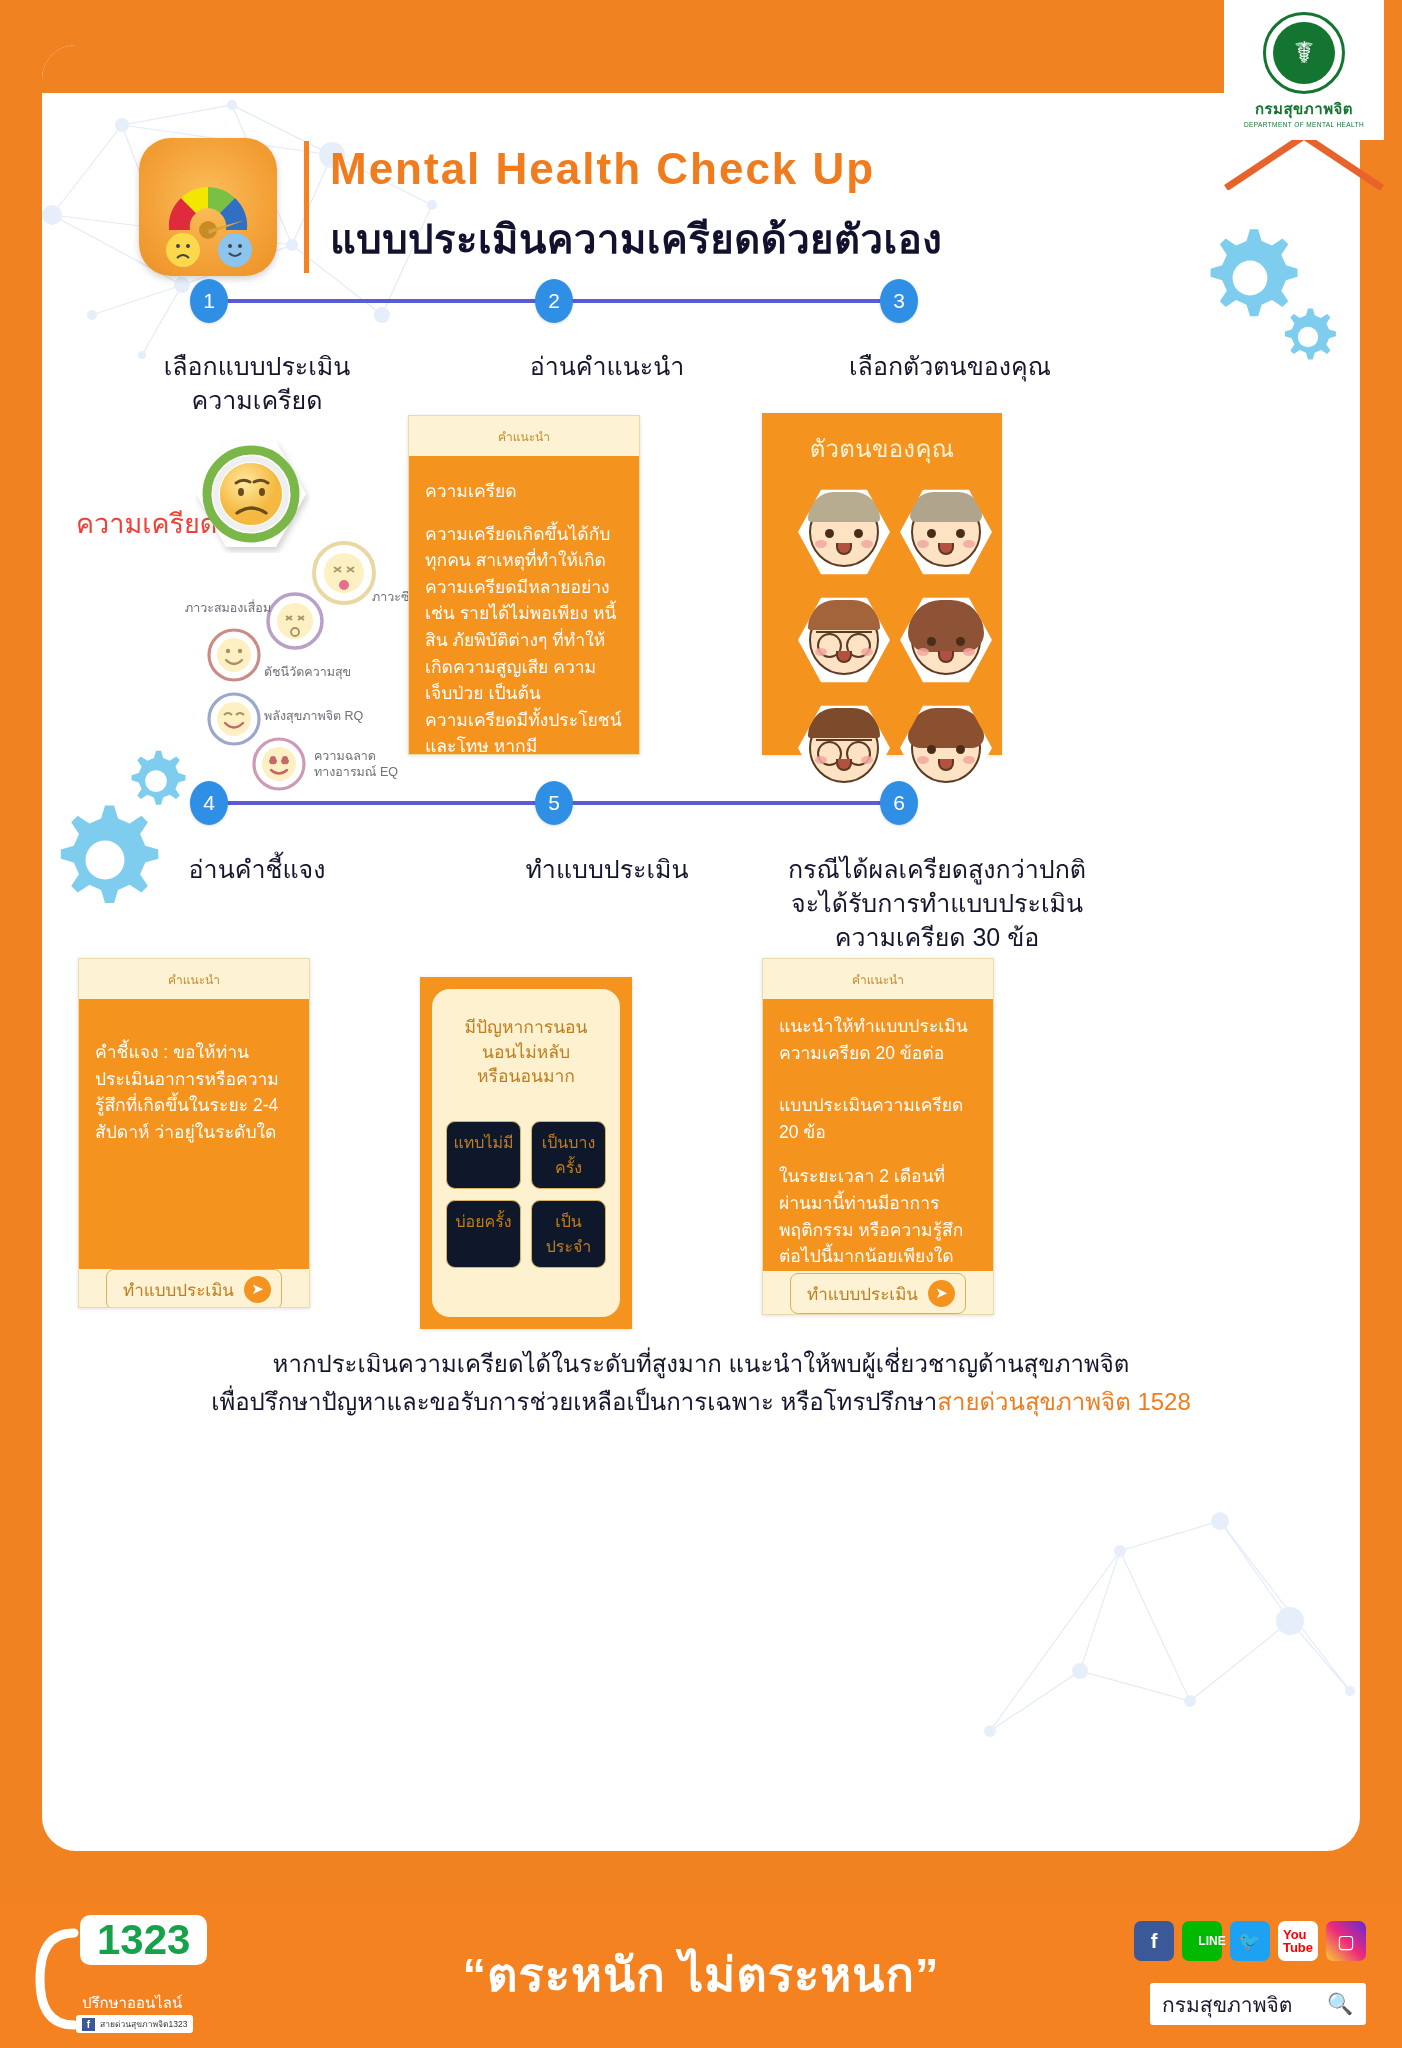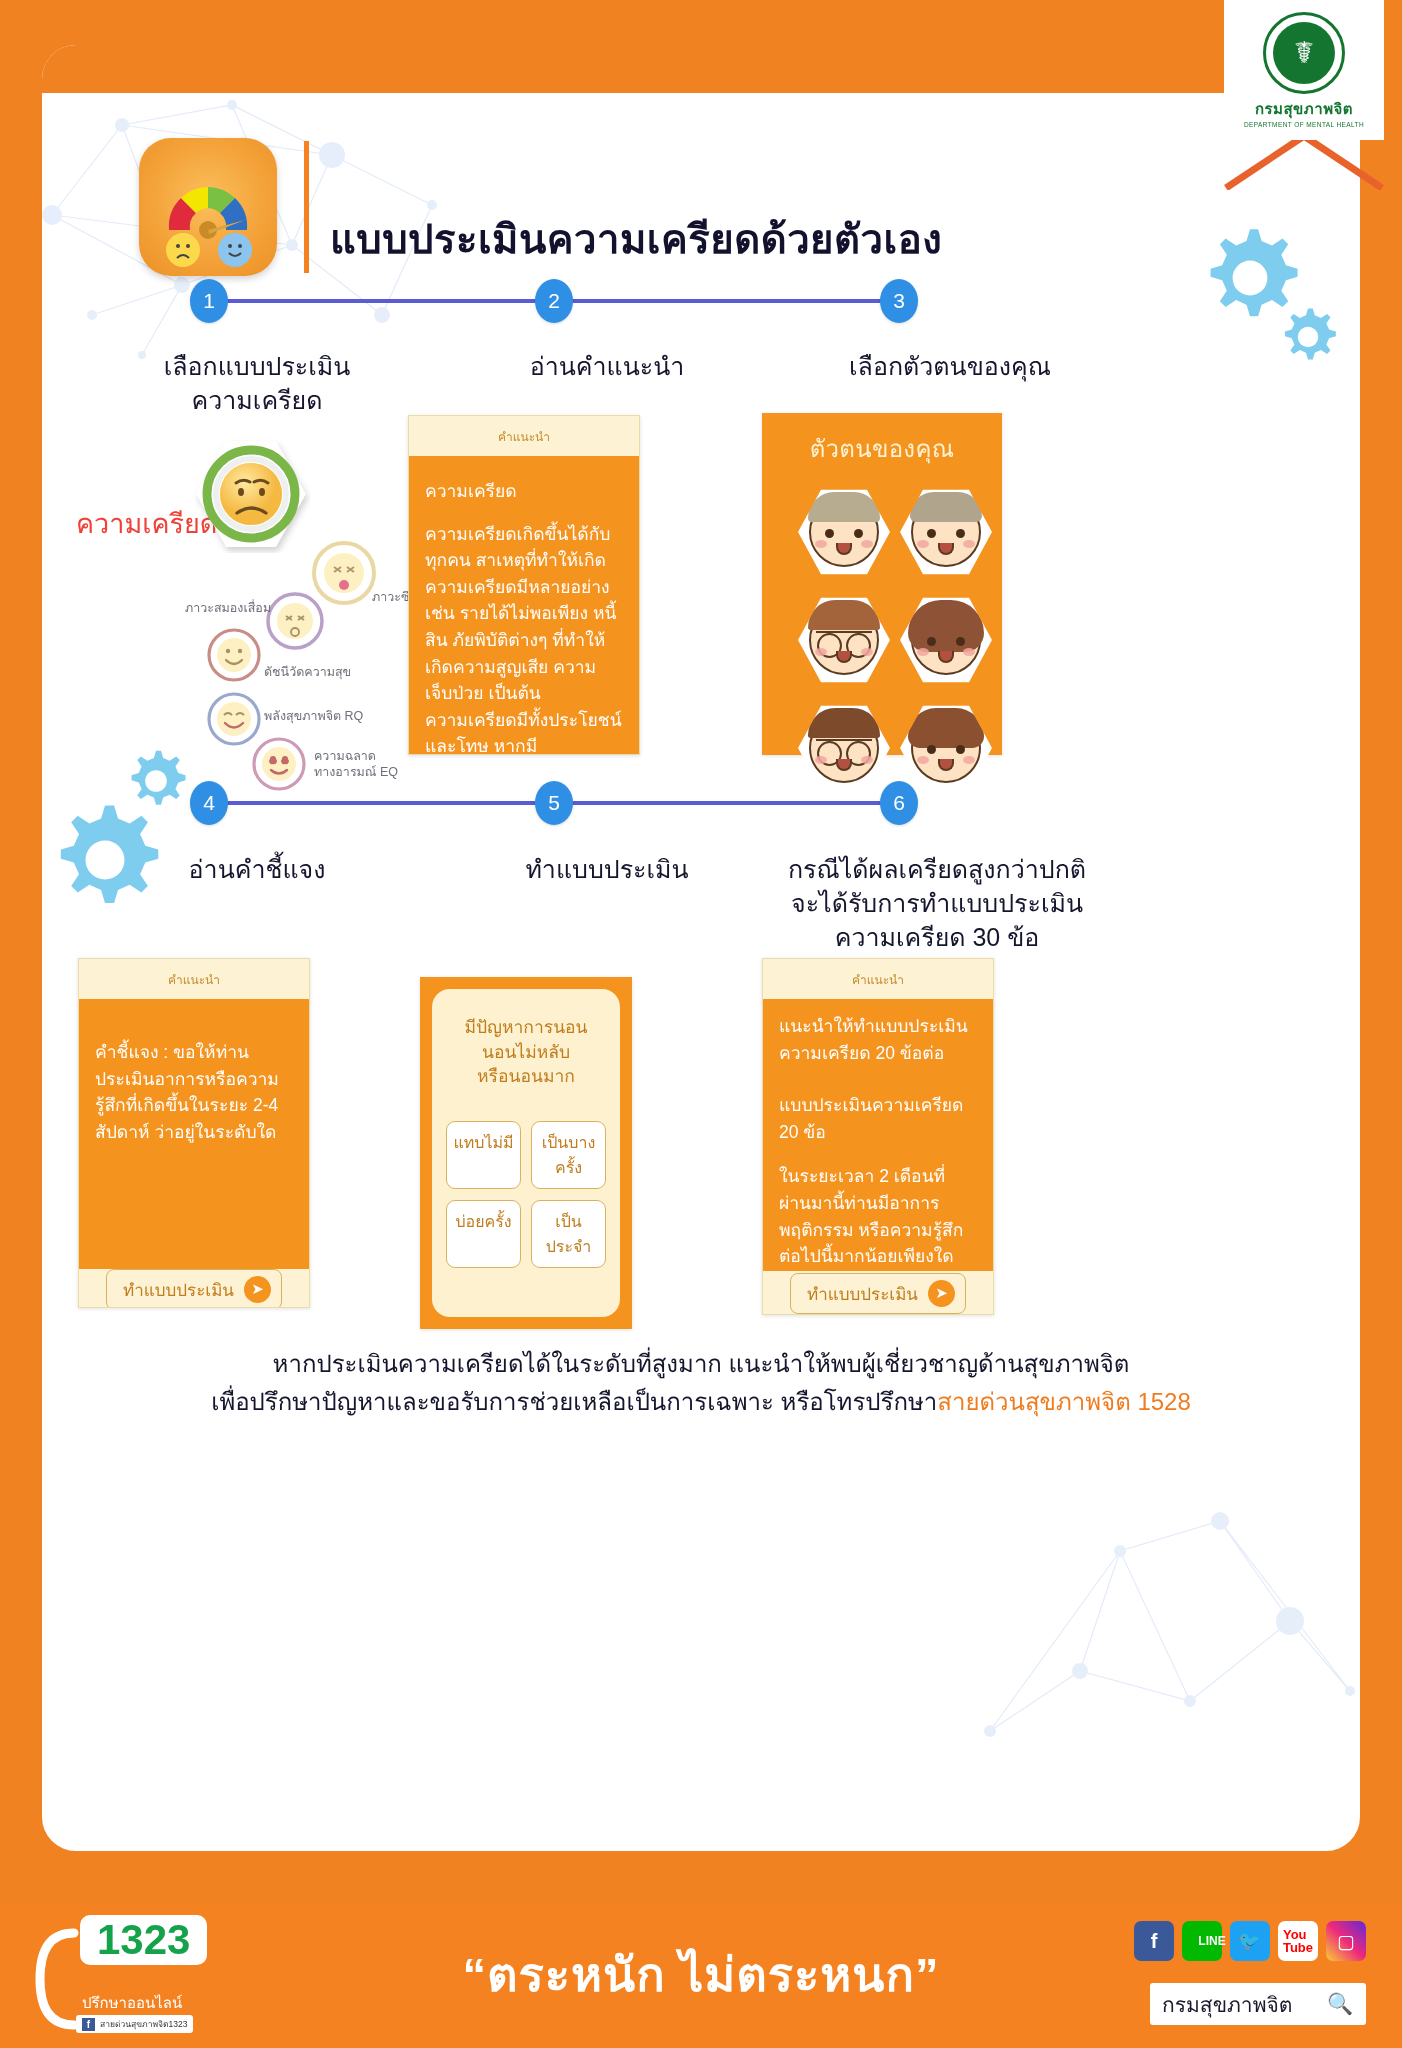--- a/index.html
+++ b/index.html
@@ -219,21 +219,21 @@
     background: #fdf1cf; border-radius: 18px;
     height: 100%; padding: 26px 14px 14px 14px;
   }
   .q-text {
     text-align: center; color: #c07d1e; font-size: 17.5px; line-height: 1.4;
     margin-bottom: 32px;
   }
   .q-opts { display: grid; grid-template-columns: 1fr 1fr; gap: 11px 10px; }
   .q-opt {
     border: 1.5px solid #d8b35f; border-radius: 9px;
-    background: #ffffff; color: #c07d1e;
+    background: #0f172a; color: #c07d1e;
     font-size: 16px; text-align: center; padding: 8px 2px;
   }
 
   
   .note {
     position: absolute; left: 0; width: 1318px;
     text-align: center; font-size: 24px; color: #15152e; line-height: 1.6;
   }
   .note .hl { color: #f07c1e; }
 
@@ -343,20 +343,21 @@
         <circle cx="39" cy="108" r="2" fill="#444"></circle>
           <circle cx="49" cy="108" r="2" fill="#444"></circle>
         <path d="M38 120 Q44 114 50 120" stroke="#444" stroke-width="2" fill="none"></path>
         <circle cx="96" cy="112" r="17" fill="#8bc4ee"></circle>
         <circle cx="91" cy="108" r="2" fill="#444"></circle>
           <circle cx="101" cy="108" r="2" fill="#444"></circle>
         <path d="M90 115 Q96 121 102 115" stroke="#444" stroke-width="2" fill="none"></path>
       </svg>
     </div>
     <div class="divider-bar"></div>
+    <div class="title-en">Mental Health Check Up</div>
     <div class="title-th">แบบประเมินความเครียดด้วยตัวเอง</div>
 
     <svg class="gear" style="right:52px; top:175px;" width="116" height="116" viewBox="0 0 100 100">
       <path d="M50 8 l7 0 3 10 9 4 9-6 5 5 -6 9 4 9 10 3 0 7 -10 3 -4 9 6 9 -5 5 -9-6 -9 4 -3 10 -7 0 -3-10 -9-4 -9 6 -5-5 6-9 -4-9 -10-3 0-7 10-3 4-9 -6-9 5-5 9 6 9-4z" fill="#7fcdee"></path>
       <circle cx="50" cy="50" r="15" fill="#ffffff"></circle>
     </svg>
     <svg class="gear" style="right:18px; top:258px;" width="68" height="68" viewBox="0 0 100 100">
       <path d="M50 8 l7 0 3 10 9 4 9-6 5 5 -6 9 4 9 10 3 0 7 -10 3 -4 9 6 9 -5 5 -9-6 -9 4 -3 10 -7 0 -3-10 -9-4 -9 6 -5-5 6-9 -4-9 -10-3 0-7 10-3 4-9 -6-9 5-5 9 6 9-4z" fill="#7fcdee"></path>
       <circle cx="50" cy="50" r="15" fill="#ffffff"></circle>
     </svg>

